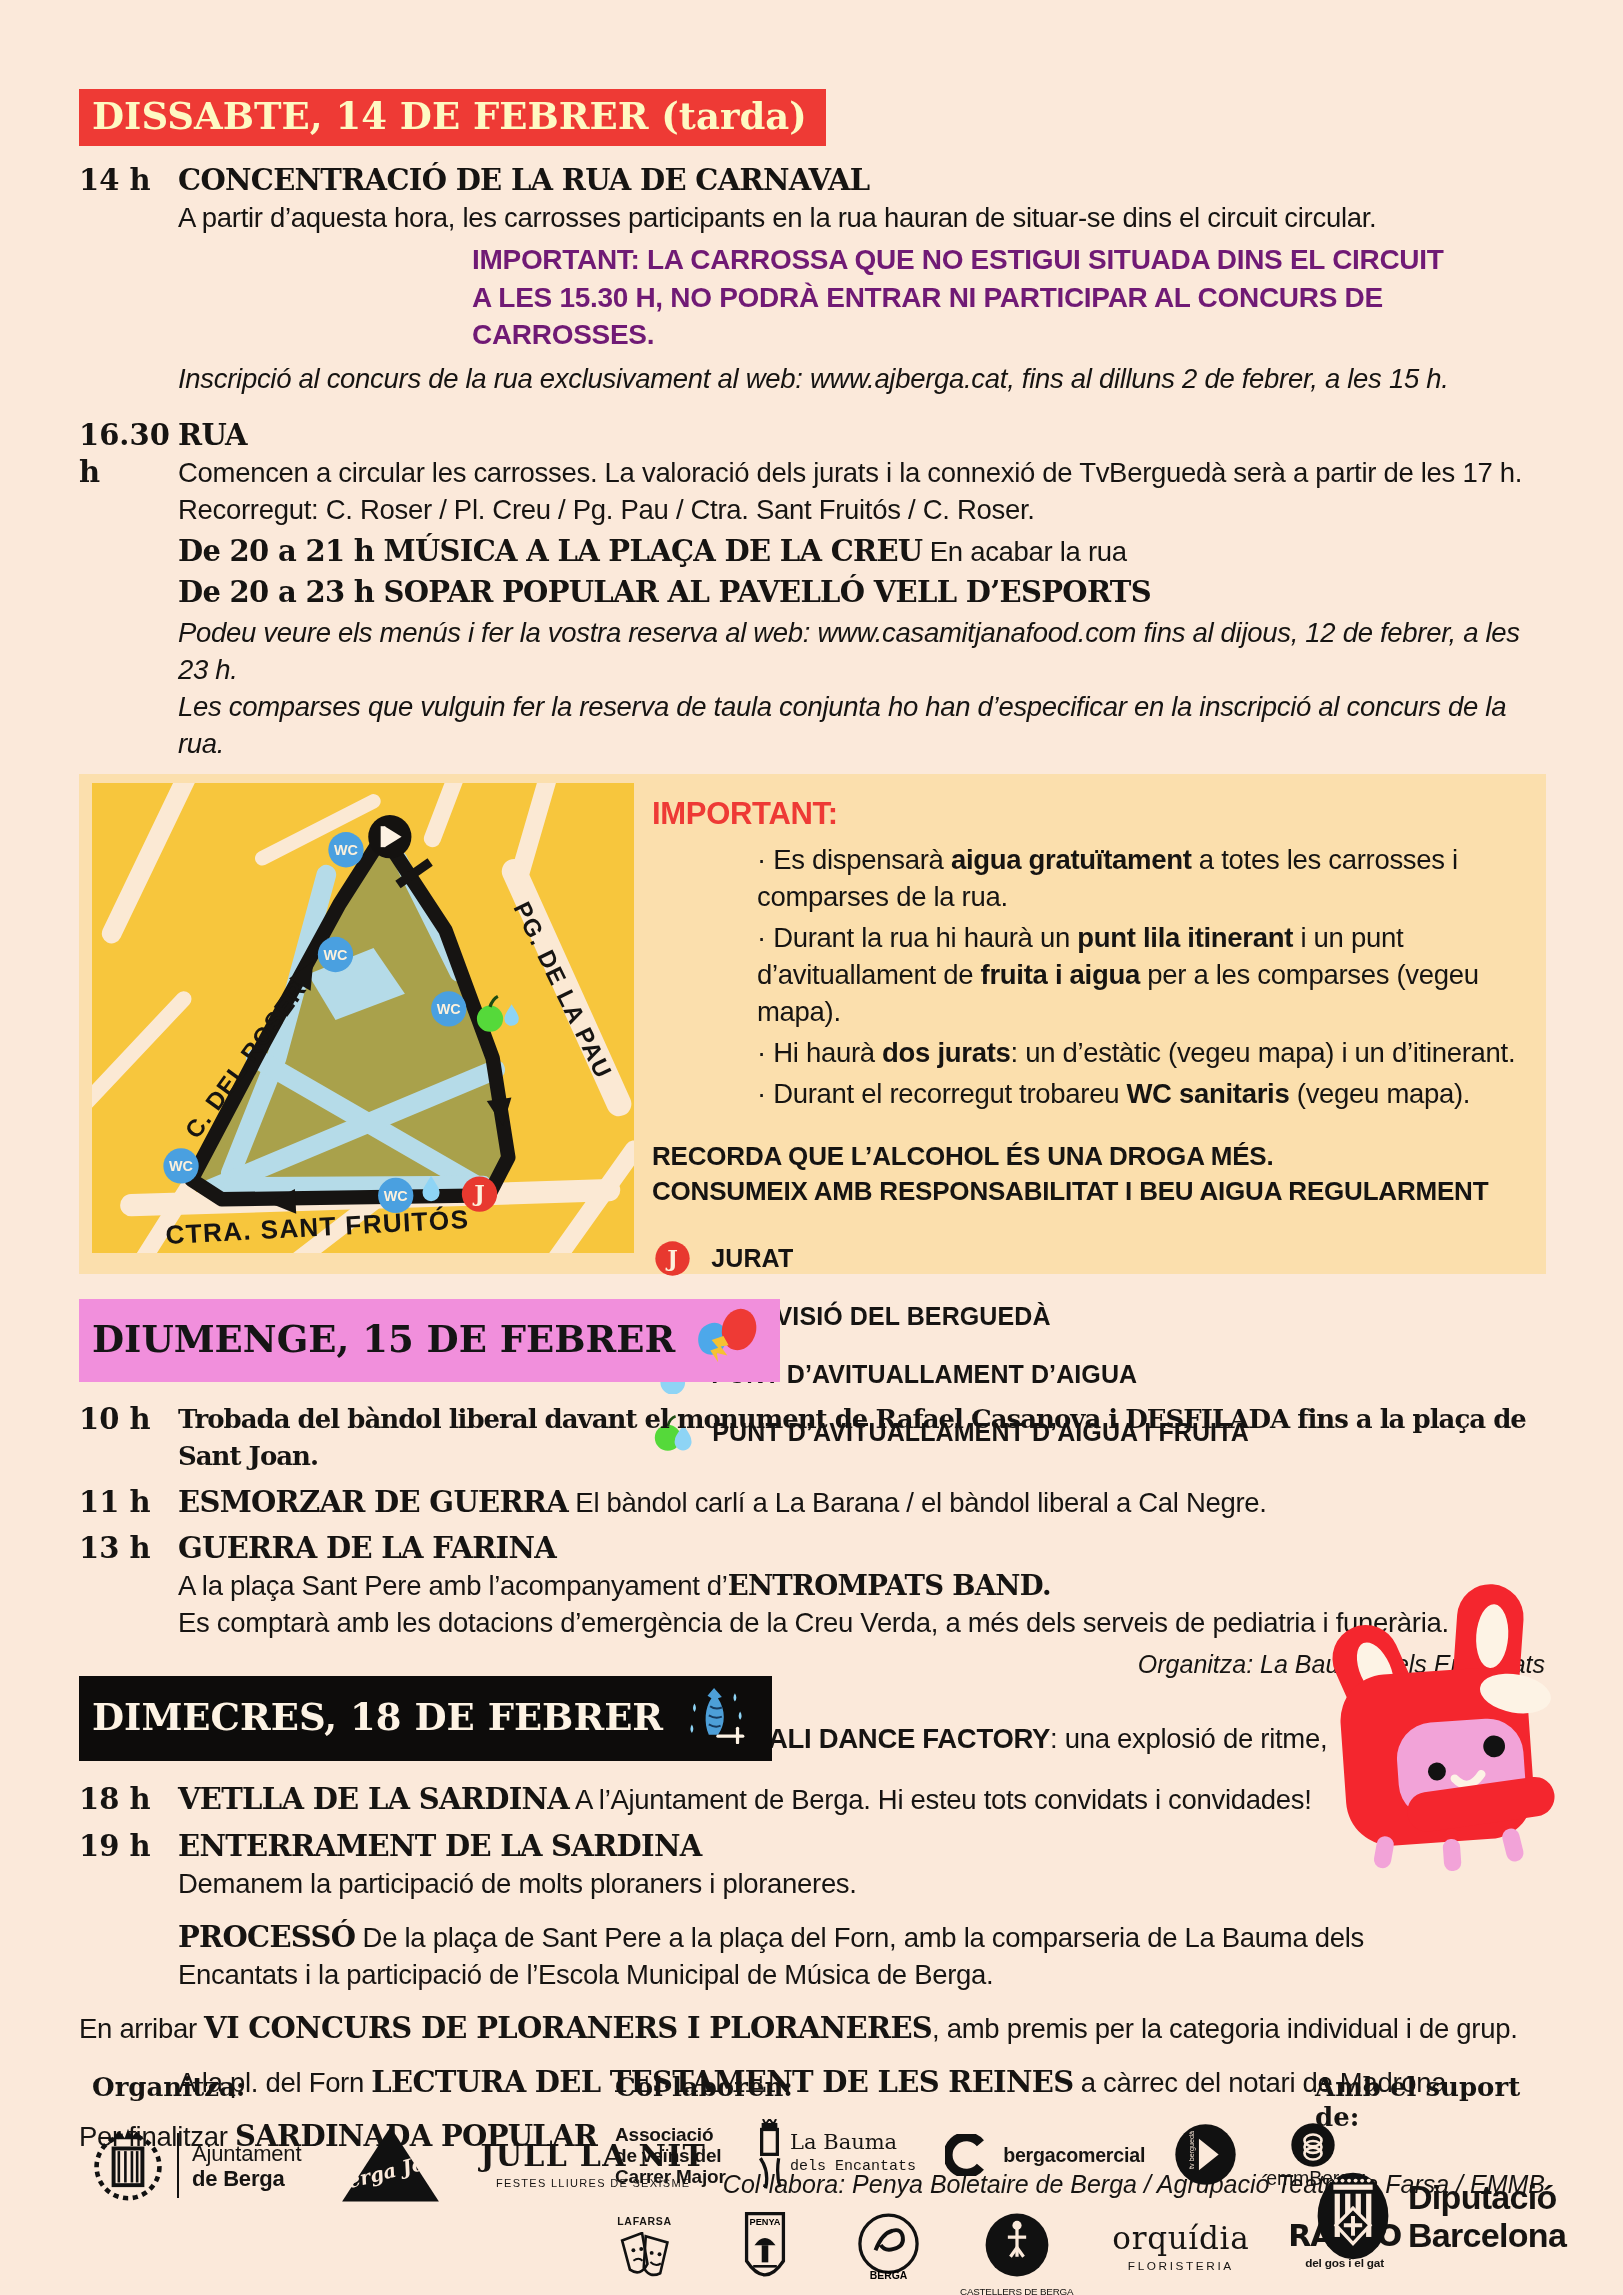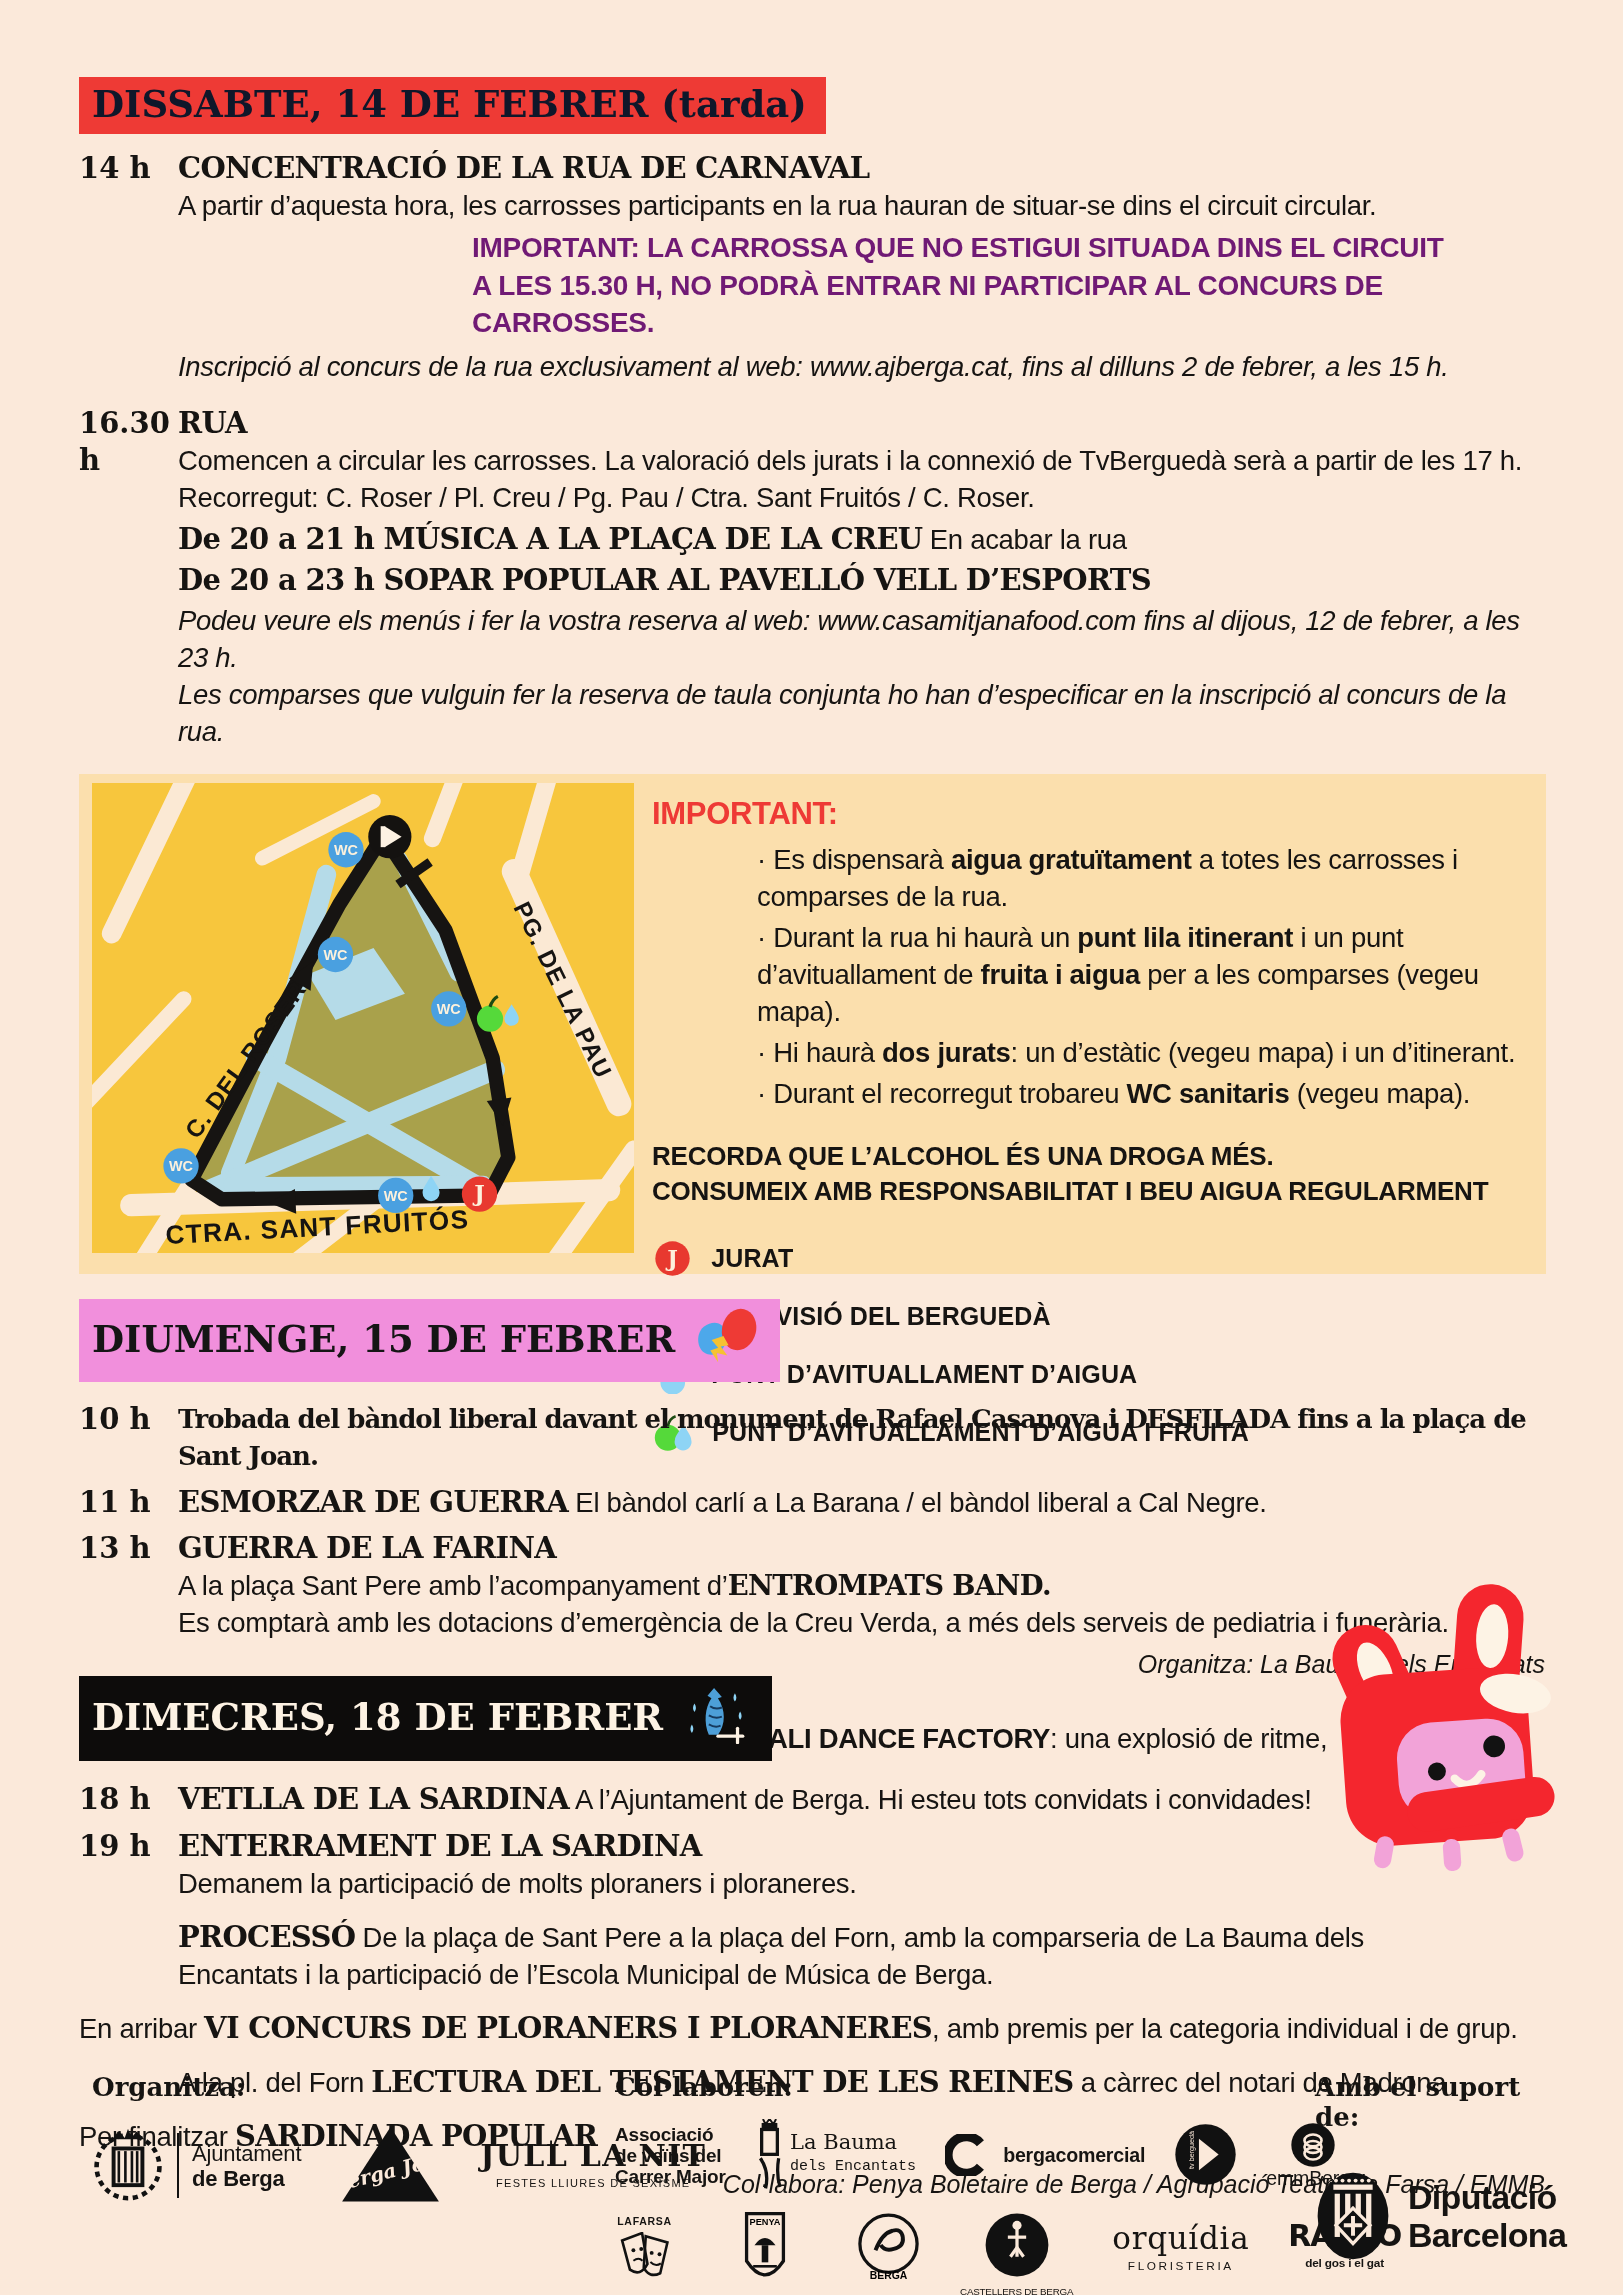--- a/index.html
+++ b/index.html
@@ -3,21 +3,21 @@
 <meta charset="utf-8">
 <style>
   html,body{margin:0;padding:0;background:#fbe9da;}
   .poster{position:relative;width:1624px;height:2295px;background:#fbe9da;overflow:hidden;
           font-family:"Liberation Sans",sans-serif;color:#161412;}
   .slab{font-family:"DejaVu Serif",serif;font-weight:bold;}
   .red{color:#701a75;}
   .sec{position:absolute;left:79px;right:79px;}
   .banner{display:inline-flex;align-items:center;gap:17px;padding:7.9px 19.6px 10.5px 13px;
           font-size:37px;line-height:1.05;}
-  .banner-red{background:#ee3a35;color:#0f172a;}
+  .banner-red{background:#ee3a35;color:#fef9c3;margin-top:12px;}
   .banner-pink{background:#f18fdc;color:#151515;}
   .banner-black{background:#0d0c0b;color:#fdf2e3;}
   .ev{display:flex;margin-top:15.7px;}
   .ev .t{flex:0 0 99px;font-size:29px;line-height:37px;}
   .ev .c{flex:1;min-width:0;}
   .title{font-size:29px;line-height:37px;letter-spacing:-0.7px;}
   .body{font-size:27.5px;line-height:37px;letter-spacing:-0.3px;}
   .bodyb{font-weight:bold;}
   .imp{margin:5.2px 0 1.3px 294px;font-weight:bold;font-size:28px;line-height:37px;letter-spacing:-0.3px;}
   .note{font-size:27.5px;line-height:37px;letter-spacing:-0.3px;font-style:italic;margin-top:6.5px;}

